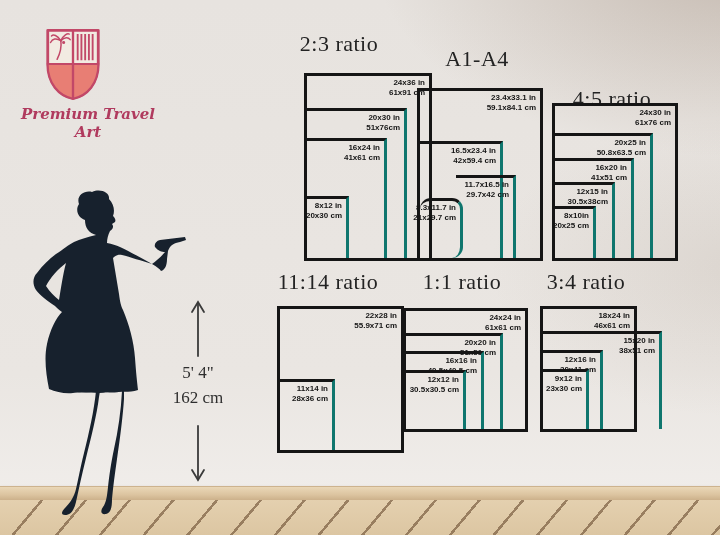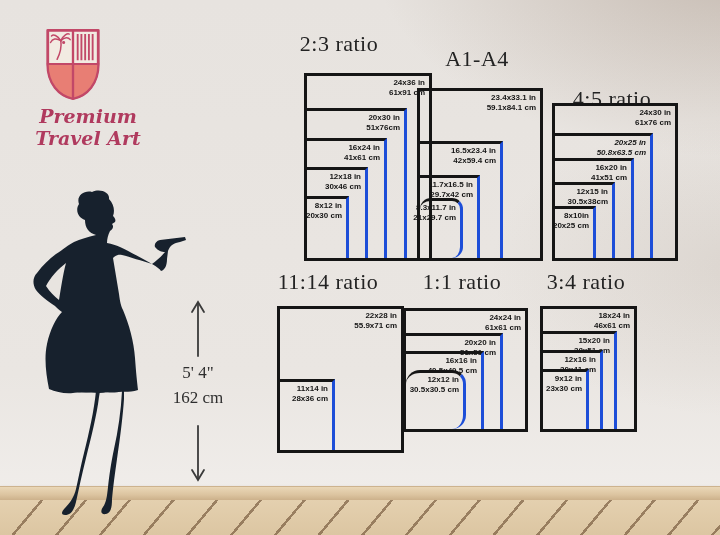--- a/index.html
+++ b/index.html
@@ -15,56 +15,56 @@
   .floor{position:absolute;left:0;top:500px;width:720px;height:35px;
     background-image:
       repeating-linear-gradient(130deg, rgba(0,0,0,0) 0px, rgba(0,0,0,0) 31px,
         rgba(94,63,36,0.55) 31px, rgba(94,63,36,0.55) 33.5px),
       linear-gradient(180deg,#e4d0af,#dcc6a2);}
 
   
   .ctitle{position:absolute;text-align:center;font-family:"Liberation Serif",serif;
           font-size:22px;color:#232323;letter-spacing:.5px;}
   .obox{position:absolute;border:3px solid #151515;}
-  .sbox{position:absolute;left:0;bottom:0;border-top:3px solid #151515;border-right:3px solid #1d4ed8;}
+  .sbox{position:absolute;left:0;bottom:0;border-top:3px solid #151515;border-right:3px solid #0f766e;}
   .slabel{position:absolute;top:2px;right:4px;text-align:right;font-size:8px;font-weight:bold;
           line-height:1.3;color:#151515;white-space:nowrap;}
   .slabel span{display:block;}
 
   .t23{left:258px;top:31px;width:162px;}
   .b23{left:278px;top:73px;width:122px;height:182px;margin-left:26px;}
   .b23 .n1{width:97px;height:147px;} .b23 .n2{width:77px;height:117px;}
   .b23 .n3{width:58px;height:88px;}  .b23 .n4{width:39px;height:59px;}
 
   .tA{left:417px;top:46px;width:120px;}
   .bA{left:417px;top:88px;width:120px;height:167px;}
-  .bA .n1{width:80px;height:114px;} .bA .n2{width:57px;height:80px;} .bA .n3{width:40px;height:57px;border-radius:11px;}
+  .bA .n1{width:80px;height:114px;} .bA .n2{width:57px;height:80px;margin-left:36px;} .bA .n3{width:40px;height:57px;border-radius:11px;}
 
   .t45{left:552px;top:62px;width:120px;margin-top:24px;}
   .b45{left:552px;top:103px;width:120px;height:152px;}
-  .b45 .n1{width:95px;height:122px;font-style:italic;} .b45 .n2{width:76px;height:97px;}
+  .b45 .n1{width:95px;height:122px;} .b45 .n2{width:76px;height:97px;}
   .b45 .n3{width:57px;height:73px;}  .b45 .n4{width:38px;height:49px;}
 
   .t1114{left:247px;top:269px;width:162px;}
   .b1114{left:277px;top:306px;width:109px;height:141px;padding-left:12px;}
   .b1114 .n1{width:52px;height:68px;text-decoration:underline;}
 
   .t11{left:402px;top:269px;width:120px;}
   .b11{left:403px;top:308px;width:119px;height:118px;}
-  .b11 .n1{width:94px;height:93px;} .b11 .n2{width:75px;height:75px;} .b11 .n3{width:57px;height:56px;border-radius:14px;}
+  .b11 .n1{width:94px;height:93px;} .b11 .n2{width:75px;height:75px;} .b11 .n3{width:57px;height:56px;}
 
   .t34{left:526px;top:269px;width:120px;}
   .b34{left:540px;top:306px;width:91px;height:120px;}
-  .b34 .n1{width:71px;height:95px;} .b34 .n2{width:57px;height:76px;margin-top:12px;} .b34 .n3{width:43px;height:57px;}
+  .b34 .n1{width:71px;height:95px;padding-left:45px;} .b34 .n2{width:57px;height:76px;margin-top:12px;} .b34 .n3{width:43px;height:57px;}
 
   
   .crest{position:absolute;left:44px;top:26px;width:58px;height:76px;}
   .brandname{position:absolute;left:10px;top:105px;width:156px;text-align:center;
     font-family:"DejaVu Serif",serif;font-style:italic;font-weight:bold;
-    font-size:19px;color:#b03a5e;}
+    font-size:15px;color:#b03a5e;}
 
   
   .harrows{position:absolute;left:180px;top:296px;width:36px;height:190px;}
   .htext{position:absolute;left:158px;top:361px;width:80px;text-align:center;
     font-family:"Liberation Serif",serif;font-size:17px;color:#2e2e2e;line-height:1.45;}
 
   .woman{position:absolute;left:28px;top:185px;width:165px;height:335px;}
 </style>
 </head>
 <body>
@@ -126,26 +126,20 @@
             <span>20x30 in</span>
             <span>51x76cm</span>
           </div>
         </div>
       <div class="sbox n2">
           <div class="slabel">
             <span>16x24 in</span>
             <span>41x61 cm</span>
           </div>
         </div>
-      <div class="sbox n3">
-          <div class="slabel">
-            <span>12x18 in</span>
-            <span>30x46 cm</span>
-          </div>
-        </div>
       <div class="sbox n4">
           <div class="slabel">
             <span>8x12 in</span>
             <span>20x30 cm</span>
           </div>
         </div>
     </div>
   </div>
 
   <div>

